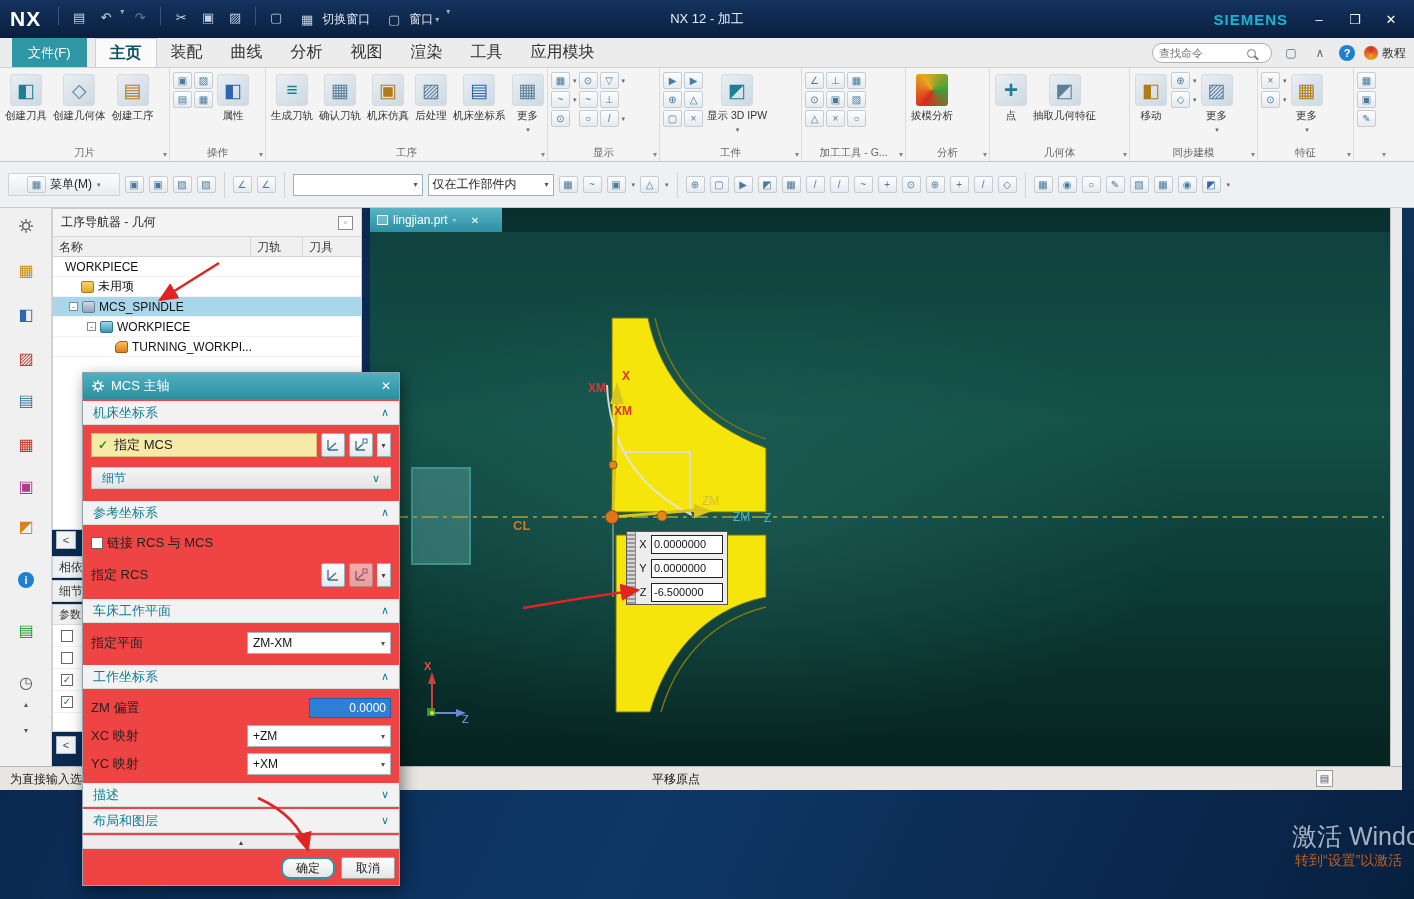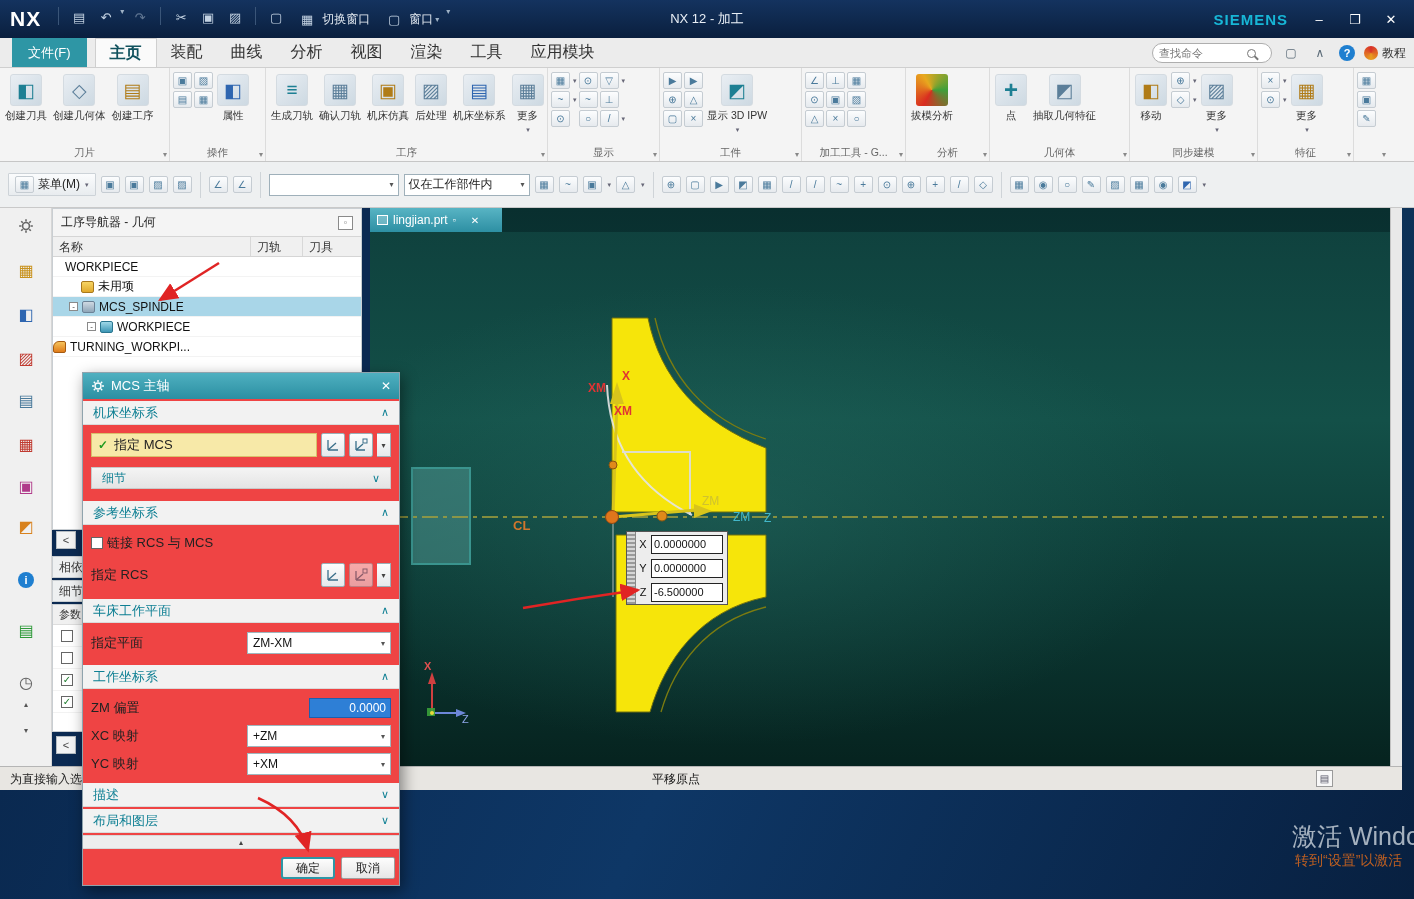--- a/index.html
+++ b/index.html
@@ -70,21 +70,21 @@
   .bico-draft{width:32px;height:32px;border-radius:3px;background:conic-gradient(from 210deg,#d92c20,#e8a81e,#3f9f3a,#d92c20)}
   .mic{width:19px;height:17px;border:1px solid #c5ccd2;background:linear-gradient(#fcfdfe,#e6eaee);
     border-radius:2px;font-size:10px;color:#4a7a9b;display:flex;align-items:center;justify-content:center}
   .mic-c{font-size:7px;color:#667;align-self:center;margin-left:1px}
   .mcol{display:flex;flex-direction:column;gap:2px}
   .mrow{display:flex;gap:2px;align-items:center}
 
   
   .toolbar2{position:absolute;top:162px;left:0;width:1414px;height:46px;background:#eef0f1;
     border-bottom:1px solid #c9c9c9;display:flex;align-items:center;gap:5px;padding:0 8px}
-  .menu-btn{display:flex;align-items:flex-start;gap:4px;font-size:12px;color:#222;padding:2px 6px;
+  .menu-btn{display:flex;align-items:flex-start;gap:4px;font-size:12px;color:#222;padding:2px 18px;
     border:1px solid #cdd3d8;background:linear-gradient(#fbfcfd,#e8ecef);border-radius:1px}
   .t2-sep{width:1px;height:26px;background:#cfd4d8;margin:0 3px}
   .combo{height:22px;background:#fff;border:1px solid #9fb0ba;display:flex;align-items:center;
     padding:0 4px;font-size:12px;color:#222}
   .combo .ddc{margin-left:auto;font-size:8px;color:#555;padding-left:6px}
 
   
   .sidestrip{position:absolute;left:0;top:208px;width:52px;height:558px;background:#f0f0f0;
     border-right:1px solid #d6d6d6}
   .ss-ico{position:absolute;left:13px;width:26px;height:24px;display:flex;align-items:center;
@@ -191,21 +191,21 @@
   .dlabel{font-size:13px;color:#222}
   .dd{width:144px;height:22px;background:#fff;border:1px solid #9fb6be;display:flex;align-items:center;
     padding:0 5px;font-size:12px;color:#111;margin-left:auto}
   .dd .ddc{margin-left:auto;font-size:8px;color:#555}
   .zmfield{width:82px;height:20px;background:#2e7fd6;border:1px solid #1c5fae;color:#fff;font-size:12px;
     display:flex;align-items:center;justify-content:flex-end;padding:0 4px;margin-left:auto}
   .collapse-strip{position:absolute;left:0;right:0;height:14px;background:#ededed;border-top:1px solid #d8d8d8;
     border-bottom:1px solid #d8d8d8;display:flex;align-items:center;justify-content:center;font-size:8px;color:#444}
   .dlg-btn{position:absolute;width:54px;height:22px;font-size:12px;color:#222;display:flex;
     align-items:center;justify-content:center;background:linear-gradient(#fdfdfd,#e6e6e6)}
-  .dlg-ok{left:198px;top:484px;border:2px solid #2e96a5;border-radius:3px}
+  .dlg-ok{left:198px;top:484px;border:2px solid #2e96a5;border-radius:9px}
   .dlg-cancel{left:258px;top:484px;border:1px solid #9e9e9e;border-radius:2px}
 
   .annot{position:absolute;left:0;top:0;z-index:200;pointer-events:none}
 </style>
 </head>
 <body>
 
 <div class="screen">
 
   <div class="titlebar">
@@ -597,21 +597,21 @@
     <div class="nav-row sel" style="padding-left:16px">
       <span class="exp">-</span>
       <span class="nico mcs"></span>
       <span>MCS_SPINDLE</span>
     </div>
     <div class="nav-row" style="padding-left:34px">
       <span class="exp">-</span>
       <span class="nico wp"></span>
       <span>WORKPIECE</span>
     </div>
-    <div class="nav-row" style="">
+    <div class="nav-row" style="padding-left:62px">
       <span class="nico turn"></span>
       <span>TURNING_WORKPI...</span>
     </div>
   </div>
 
   <div class="frag-btn" style="left:56px;top:531px">&lt;</div>
   <div class="frag-bar" style="top:556px">
     <span>相依性</span>
   </div>
   <div class="frag-bar" style="top:580px">

